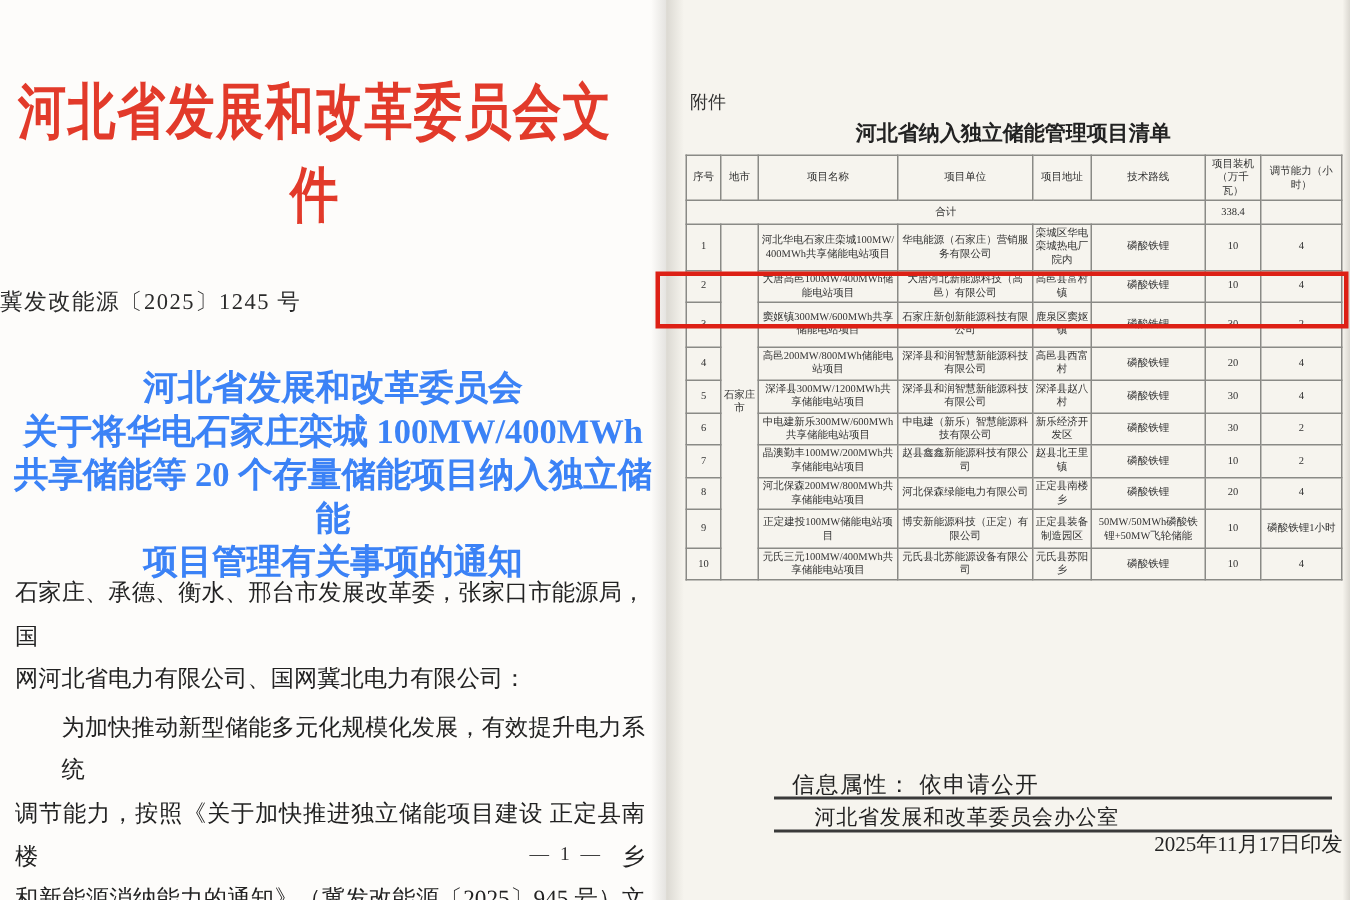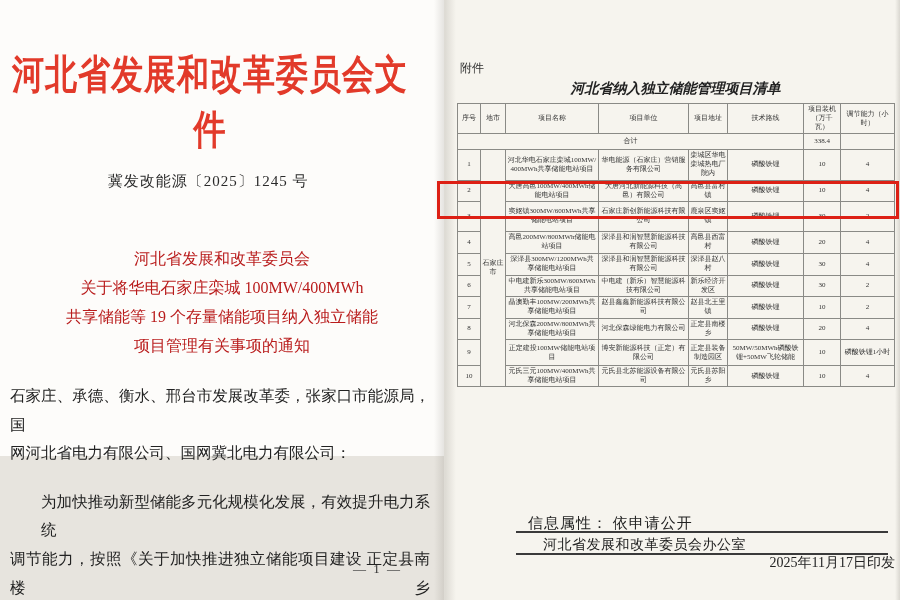--- a/index.html
+++ b/index.html
@@ -5,21 +5,21 @@
   * { margin:0; padding:0; box-sizing:border-box; }
   html,body { width:900px; height:600px; overflow:hidden; }
   body {
     position:relative;
     background:#e7e4de;
     font-family:"Liberation Serif","DejaVu Serif",serif;
     color:#1c1c1c;
   }
   
   .page-left {
-    position:absolute; left:0; top:0; width:444px; height:456px;
+    position:absolute; left:0; top:0; width:444px; height:600px;
     background:#fdfcfa;
   }
   .page-right {
     position:absolute; left:444px; top:0; width:456px; height:600px;
     background:#f6f4ee;
   }
   .fold-shadow {
     position:absolute; left:434px; top:0; width:22px; height:600px;
     background:linear-gradient(to right, rgba(0,0,0,0) 0%, rgba(90,85,75,.16) 50%, rgba(0,0,0,0) 100%);
     pointer-events:none;
@@ -29,44 +29,44 @@
     background:linear-gradient(to right, rgba(0,0,0,0), rgba(90,85,75,.18));
   }
   
   .banner {
     position:absolute; left:0; top:48px; width:420px;
     text-align:center; font-size:32px; font-weight:900;
     color:#e23a2a; letter-spacing:1px;
     transform:scaleY(1.25); transform-origin:top center;
   }
   .doc-number {
-    position:absolute; left:0; top:172px; width:416px;
-    text-align:center; font-size:15px; letter-spacing:1px; color:#2a2a2a;
+    position:absolute; left:0; top:192px; width:416px;
+    text-align:left; font-size:15px; letter-spacing:1px; color:#2a2a2a;
   }
   .doc-title {
     position:absolute; left:0; top:244px; width:444px;
-    text-align:center; font-weight:normal; font-size:16px;
-    line-height:29px; color:#b91c1c;
+    text-align:center; font-weight:bold; font-size:23px;
+    line-height:29px; color:#3b82f6;
   }
   .body-text {
     position:absolute; left:10px; top:382px; width:420px;
     font-size:15.5px; line-height:28.6px; color:#222;
   }
   .bline { text-align:justify; text-align-last:justify; }
   .indent { padding-left:31px; }
-  .para-gap { margin-top:20px; }
+  .para-gap { margin-top:4px; }
   .page-no {
     position:absolute; left:353px; top:561px;
     font-size:13px; letter-spacing:2px; color:#333;
   }
   
   .attachment-label { position:absolute; left:16px; top:60px; font-size:12px; color:#333; }
   .table-title {
     position:absolute; left:13px; top:80px; width:437px;
-    text-align:center; font-weight:bold; font-size:14px; color:#222;font-style:italic;
+    text-align:center; font-weight:bold; font-size:14px; color:#222;
   }
   table.list {
     position:absolute; left:13px; top:103px;
     border-collapse:collapse; table-layout:fixed; width:437px;
     font-size:7px; color:#333; line-height:1.3;
   }
   table.list th, table.list td {
     border:1px solid #8a8a86; text-align:center; vertical-align:middle;
     padding:1px 1px; overflow:hidden; word-break:break-all;
   }
@@ -96,21 +96,21 @@
 </head>
 <body>
 
 <div class="page-left">
   <div class="banner">河北省发展和改革委员会文件</div>
   <div class="doc-number">冀发改能源〔2025〕1245 号</div>
 
   <div class="doc-title">
     <div>河北省发展和改革委员会</div>
     <div>关于将华电石家庄栾城 100MW/400MWh</div>
-    <div>共享储能等 19 个存量储能项目纳入独立储能</div>
+    <div>共享储能等 20 个存量储能项目纳入独立储能</div>
     <div>项目管理有关事项的通知</div>
   </div>
 
   <div class="body-text">
     <div class="bline">石家庄、承德、衡水、邢台市发展改革委，张家口市能源局，国</div>
     <div>网河北省电力有限公司、国网冀北电力有限公司：</div>
     <div class="bline indent para-gap">为加快推动新型储能多元化规模化发展，有效提升电力系统</div>
     <div class="bline">调节能力，按照《关于加快推进独立储能项目建设 正定县南楼乡</div>
     <div class="bline">和新能源消纳能力的通知》（冀发改能源〔2025〕945 号）文件</div>
 

